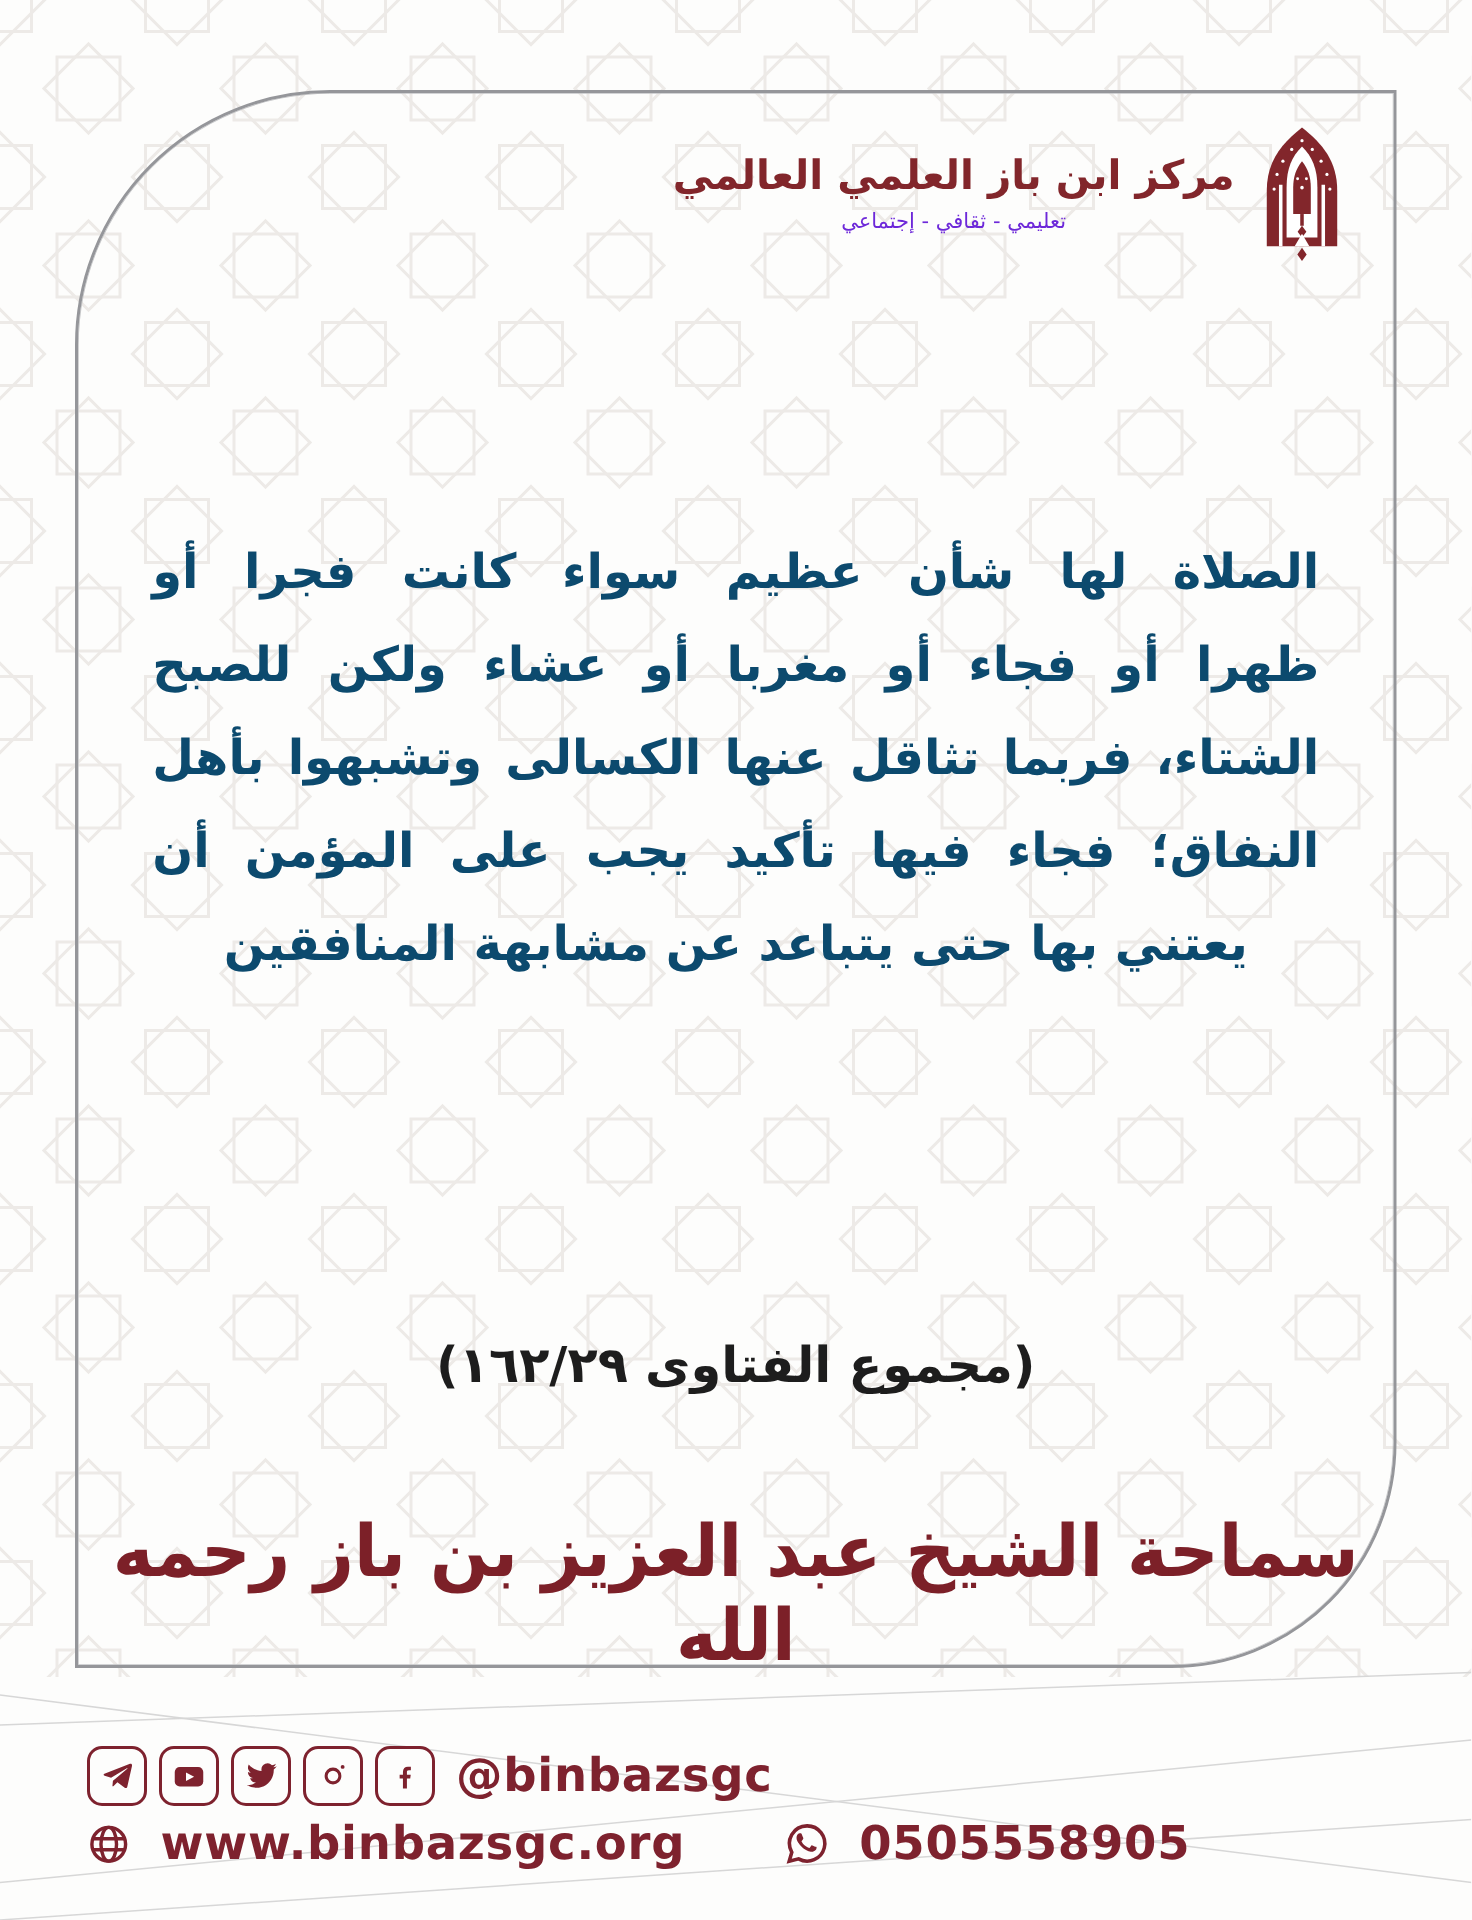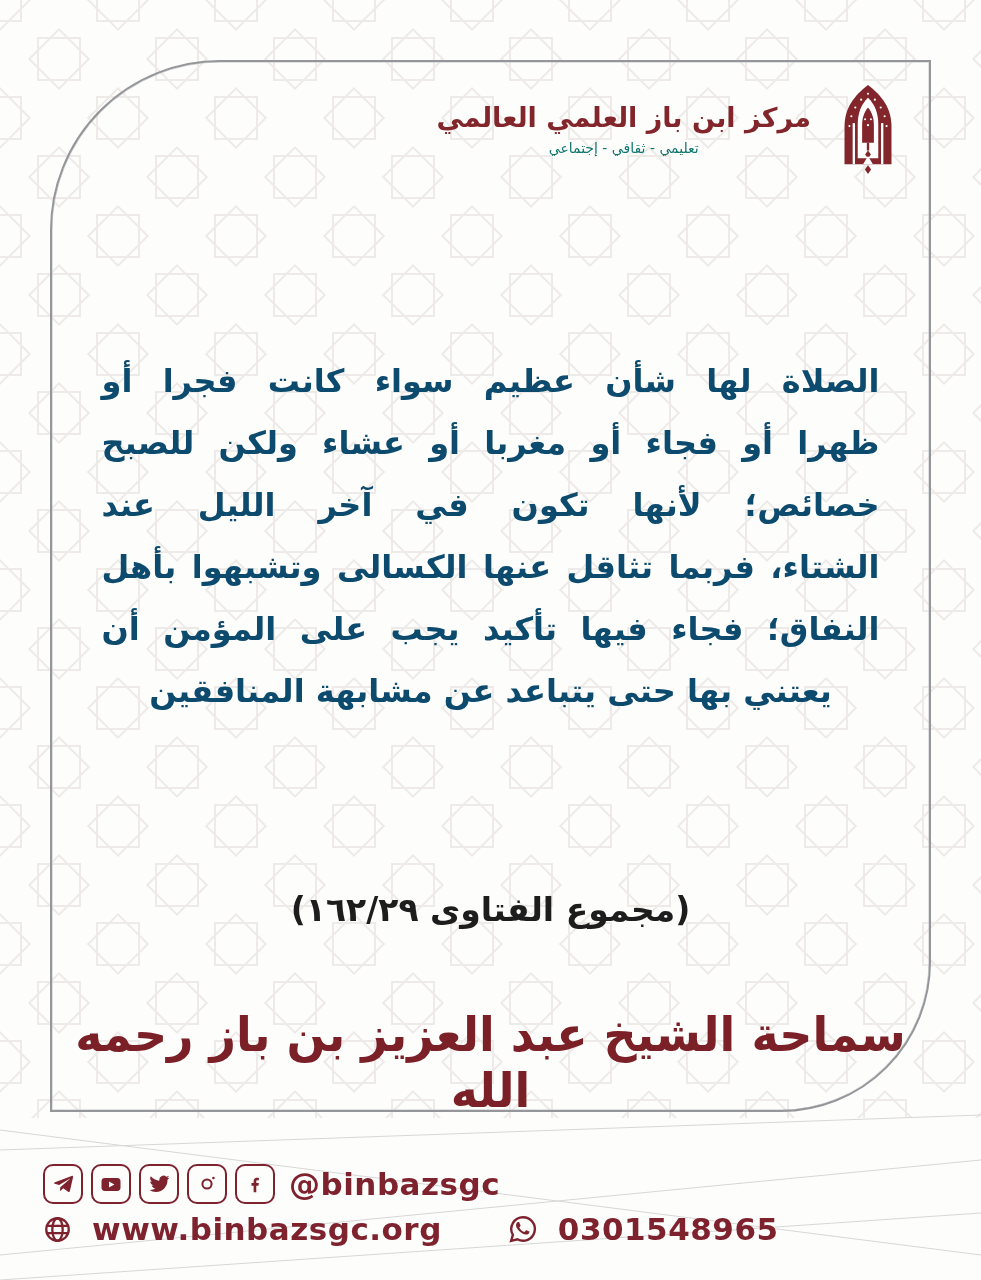--- a/index.html
+++ b/index.html
@@ -12,48 +12,48 @@
   .deco-lines{position:absolute;top:1108px;left:0;width:981px;height:172px;z-index:0;}
 
   .card{
     position:absolute;left:50px;top:60px;width:877px;height:1048px;
     border:2.5px solid #95969a;
     border-radius:170px 0 150px 0;
     box-shadow:inset 0 0 0 .5px #c4c5c7;
     z-index:1;background:transparent;
   }
 
-  .logo{position:absolute;top:22px;right:30px;display:flex;align-items:center;gap:26px;}
+  .logo{position:absolute;top:22px;right:30px;display:flex;align-items:center;gap:14px;}
   .logo-txt{display:flex;flex-direction:column;align-items:center;direction:rtl;}
   .org-name{
     color:#82262b;font-size:27px;font-weight:700;letter-spacing:-1px;
     white-space:nowrap;line-height:1.2;
   }
-  .tagline{color:#0f766e;font-size:14px;margin-top:6px;letter-spacing:1px;}
+  .tagline{color:#6d28d9;font-size:14px;margin-top:6px;letter-spacing:1px;}
 
   .quote{
     position:absolute;top:288px;left:50%;transform:translateX(-50%);
     width:778px;direction:rtl;color:#0c4a6e;
     font-size:32px;font-weight:700;line-height:62px;
   }
   .q-line{text-align:justify;text-align-last:justify;white-space:nowrap;}
   .q-last{text-align:center;text-align-last:center;}
 
   .citation{
     position:absolute;top:828px;left:0;width:100%;text-align:center;direction:rtl;
     color:#1d1d1d;font-size:33px;font-weight:600;
   }
 
   .signature{
     position:absolute;top:946px;left:0;width:100%;text-align:center;direction:rtl;
     color:#7c2028;font-size:46px;font-weight:700;letter-spacing:-2px;
     transform:scaleY(1.04);
   }
 
-  .footer{position:absolute;left:43px;top:1164px;z-index:2;color:#7e222e;}
+  .footer{position:absolute;left:58px;top:1164px;z-index:2;color:#7e222e;}
   .f-row{display:flex;align-items:center;}
   .f-row1{gap:8px;}
   .f-row2{margin-top:7px;gap:20px;}
   .icon-box{
     width:36px;height:36px;border:2.2px solid #7e222e;border-radius:10px;
     display:flex;align-items:center;justify-content:center;flex:0 0 auto;
   }
   .handle,.website,.phone{
     font-size:31px;font-weight:600;letter-spacing:.5px;white-space:nowrap;
   }
@@ -127,21 +127,20 @@
         </g>
         <path d="M25 82 L30 73.5 L35 82 Z" fill="#ffffff"></path>
         <path d="M30 83 L33.2 87.5 L30 92 L26.8 87.5 Z" fill="#82262b"></path>
       </svg>
     </span>
   </div>
 
   <div class="quote">
     <div class="q-line">الصلاة لها شأن عظيم سواء كانت فجرا أو</div>
     <div class="q-line">ظهرا أو فجاء أو مغربا أو عشاء ولكن للصبح</div>
-    <div class="q-line">خصائص؛ لأنها تكون في آخر الليل عند</div>
     <div class="q-line">الشتاء، فربما تثاقل عنها الكسالى وتشبهوا بأهل</div>
     <div class="q-line">النفاق؛ فجاء فيها تأكيد يجب على المؤمن أن</div>
     <div class="q-line q-last">يعتني بها حتى يتباعد عن مشابهة المنافقين</div>
   </div>
 
   <div class="citation">(مجموع الفتاوى ١٦٢/٢٩)</div>
 
   <div class="signature">سماحة الشيخ عبد العزيز بن باز رحمه الله</div>
 </div>
 
@@ -186,15 +185,15 @@
       </svg>
     </span>
     <span class="website">www.binbazsgc.org</span>
     <span class="ws-gap"></span>
     <span>
       <svg width="30" height="30" viewBox="0 0 24 24">
         <path d="M12 2.6a9.4 9.4 0 0 0-8.1 14.1L2.5 21.5l5-1.3A9.4 9.4 0 1 0 12 2.6z" fill="none" stroke="#7e222e" stroke-width="1.9"></path>
         <path d="M16.7 13.9c-.3-.15-1.6-.8-1.85-.9-.25-.1-.45-.15-.6.15-.17.3-.67.9-.82 1.07-.15.17-.3.2-.57.07-.3-.15-1.15-.42-2.2-1.35-.8-.72-1.35-1.6-1.5-1.87-.15-.3 0-.45.12-.6.13-.13.3-.35.42-.52.15-.17.2-.3.3-.5.1-.2.05-.37-.02-.52-.08-.15-.6-1.47-.83-2-.22-.53-.44-.45-.6-.46h-.52c-.17 0-.45.06-.7.36-.24.3-.92.9-.92 2.2s.94 2.55 1.07 2.72c.13.17 1.85 2.83 4.5 3.97.63.27 1.12.43 1.5.56.63.2 1.2.17 1.66.1.5-.07 1.56-.64 1.78-1.25.22-.62.22-1.14.15-1.25-.06-.11-.24-.18-.54-.33z" fill="#7e222e"></path>
       </svg>
     </span>
-    <span class="phone">0301548965</span>
+    <span class="phone">0505558905</span>
   </div>
 </div>
 
 </body></html>

